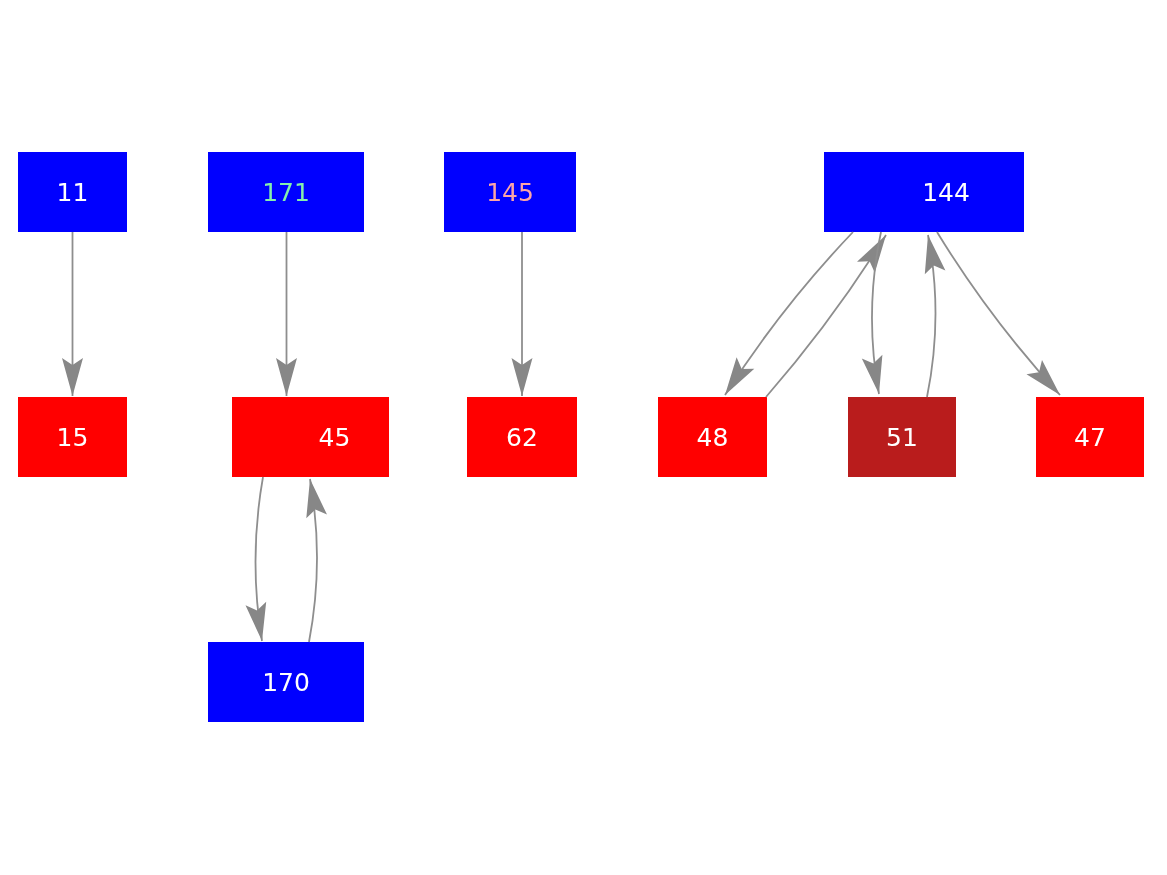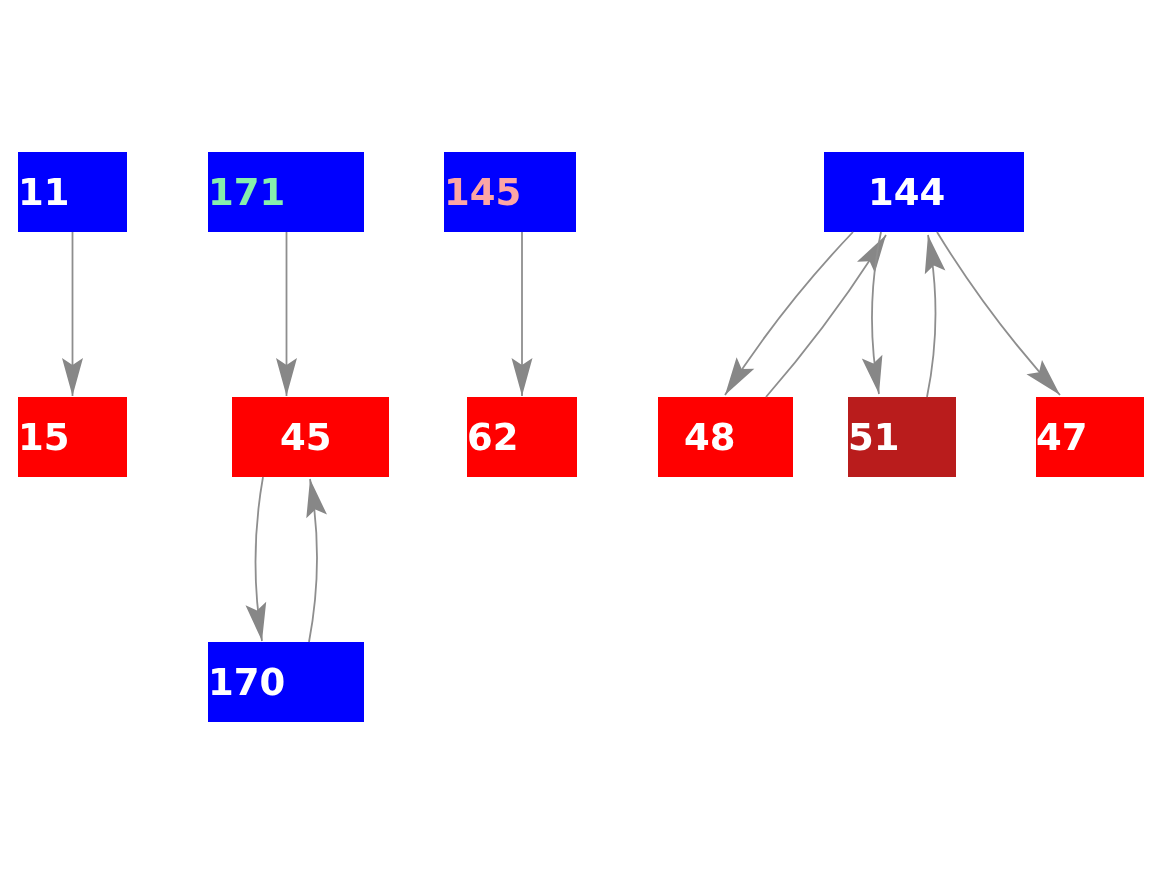--- a/index.html
+++ b/index.html
@@ -12,26 +12,25 @@
     position: relative;
     width: 1167px;
     height: 875px;
     background: #ffffff;
     overflow: hidden;
   }
   .node {
     position: absolute;
     display: flex;
     align-items: center;
-    justify-content: flex-start;
+    justify-content: center;
     color: #ffffff;
-    font-size: 37px;
+    font-size: 25px;
     line-height: 1;
     user-select: none;
-    font-weight: bold;
   }
   #edges-layer {
     position: absolute;
     left: 0;
     top: 0;
     pointer-events: none;
   }
 </style>
 </head>
 <body>
@@ -52,21 +51,21 @@
       </div>
       <div class="node" style="left: 18px; top: 397px; width: 109px; height: 80px; background: rgb(255, 0, 0); color: rgb(255, 255, 255);">
         <span>15</span>
       </div>
       <div class="node" style="left: 232px; top: 397px; width: 109px; height: 80px; background: rgb(255, 0, 0); color: rgb(255, 255, 255); padding-left: 48px;">
         <span>45</span>
       </div>
       <div class="node" style="left: 467px; top: 397px; width: 110px; height: 80px; background: rgb(255, 0, 0); color: rgb(255, 255, 255);">
         <span>62</span>
       </div>
-      <div class="node" style="left: 658px; top: 397px; width: 109px; height: 80px; background: rgb(255, 0, 0); color: rgb(255, 255, 255); padding-left: 26px;">
+      <div class="node" style="left: 658px; top: 397px; width: 109px; height: 80px; background: rgb(255, 0, 0); color: rgb(255, 255, 255);">
         <span>48</span>
       </div>
       <div class="node" style="left: 848px; top: 397px; width: 108px; height: 80px; background: #b91c1c; color: rgb(255, 255, 255);">
         <span>51</span>
       </div>
       <div class="node" style="left: 1036px; top: 397px; width: 108px; height: 80px; background: rgb(255, 0, 0); color: rgb(255, 255, 255);">
         <span>47</span>
       </div>
       <div class="node" style="left: 208px; top: 642px; width: 156px; height: 80px; background: rgb(0, 0, 255); color: rgb(255, 255, 255);">
         <span>170</span>

